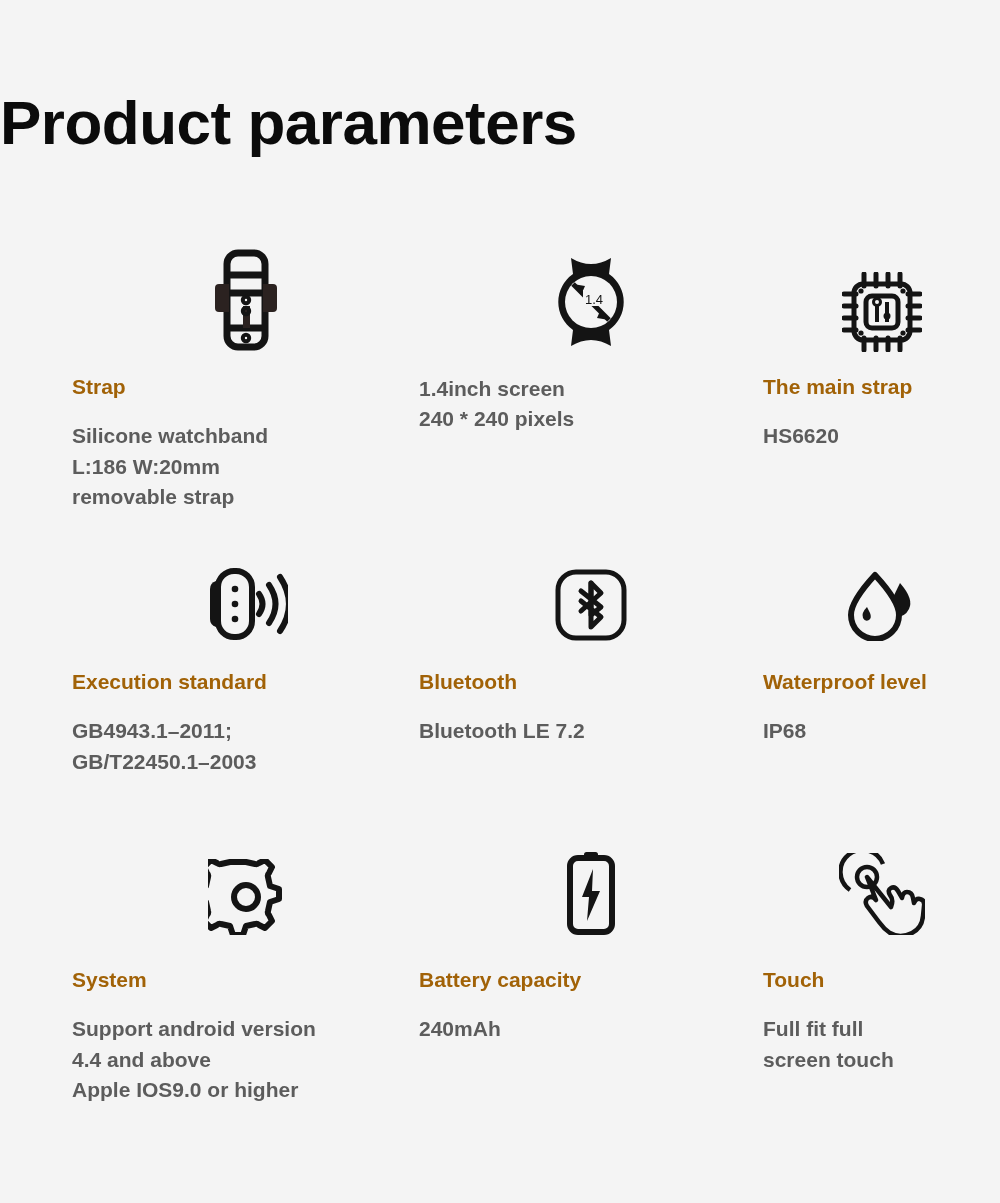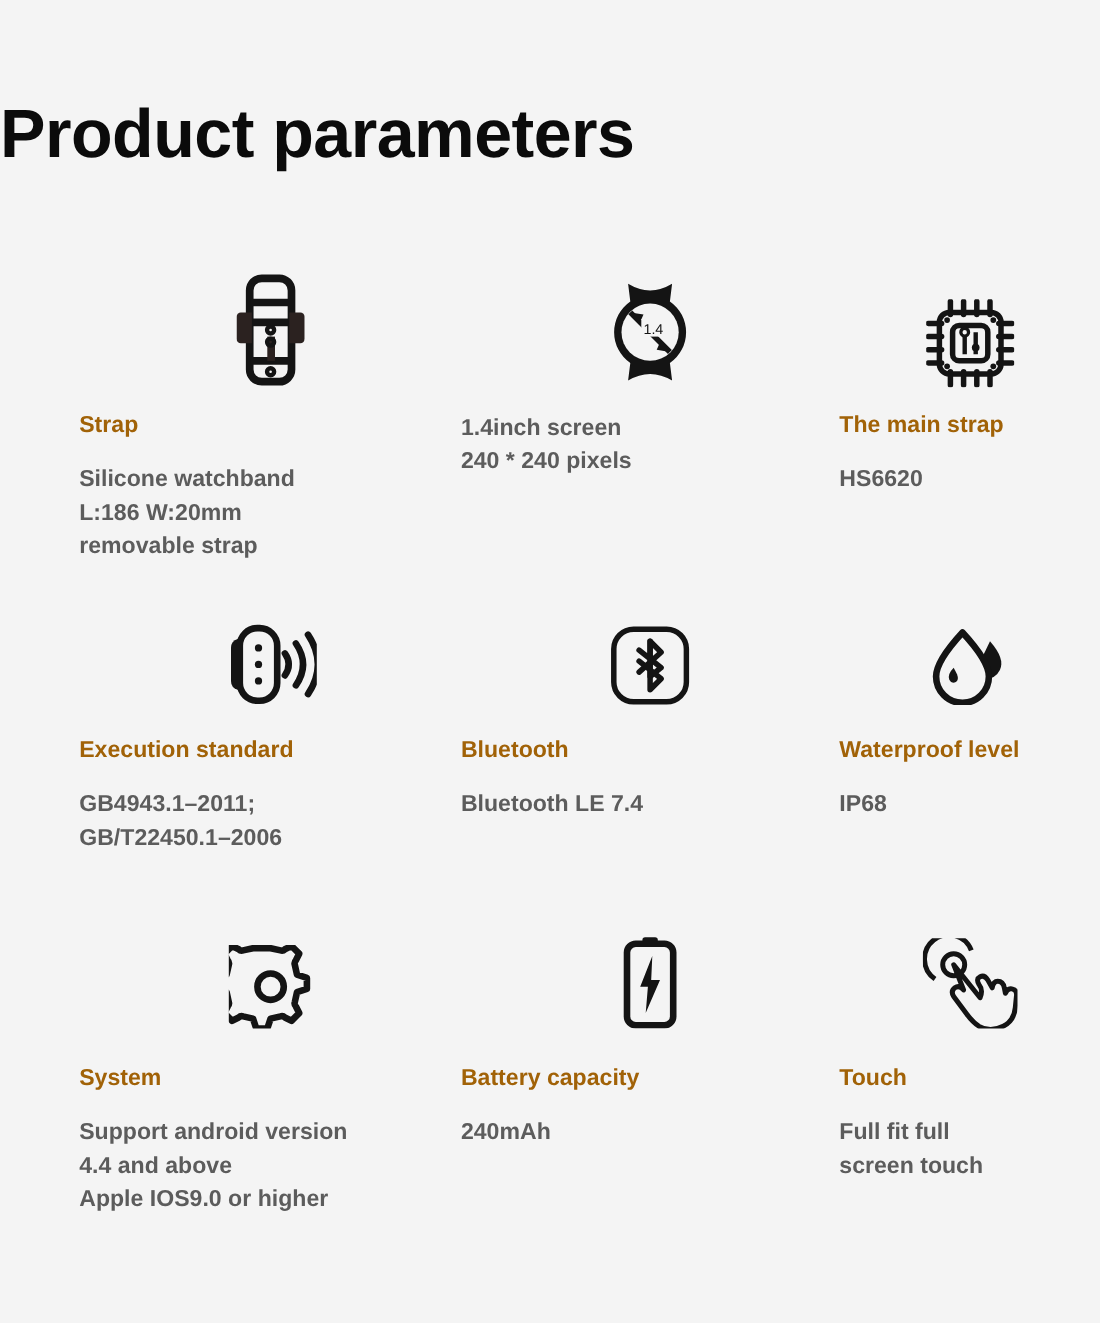--- a/index.html
+++ b/index.html
@@ -191,35 +191,35 @@
           <g fill="none" stroke="#141414" stroke-width="6" stroke-linecap="round">
             <path d="M55 27 q7 10 0 20"></path>
             <path d="M65 18 q13 19 0 38"></path>
             <path d="M76 10 q18 27 0 54"></path>
           </g>
         </svg>
       </div>
       <div class="cell-title">Execution standard</div>
       <div class="cell-desc">
         <div>GB4943.1–2011;</div>
-        <div>GB/T22450.1–2006</div>
+        <div>GB/T22450.1–2003</div>
       </div>
     </div>
 
     <div class="cell r2">
       <div class="icon-wrap">
         <svg width="72" height="72" viewBox="0 0 72 72">
           <rect x="3" y="3" width="66" height="66" rx="18" fill="none" stroke="#141414" stroke-width="5"></rect>
           <path d="M26 22 L46 38 L36 46 L36 14 L46 24 L26 42" fill="none" stroke="#141414" stroke-width="5" stroke-linejoin="round" stroke-linecap="round"></path>
           <path d="M36 14 L36 58 L46 48 L26 32" fill="none" stroke="#141414" stroke-width="5" stroke-linejoin="round" stroke-linecap="round"></path>
         </svg>
       </div>
       <div class="cell-title">Bluetooth</div>
       <div class="cell-desc">
-        <div>Bluetooth LE 7.4</div>
+        <div>Bluetooth LE 7.2</div>
       </div>
     </div>
 
     <div class="cell r2">
       <div class="icon-wrap">
         <svg width="70" height="72" viewBox="0 0 70 72">
           <path d="M53 14 q14 16 9 26 q-4 8 -13 8 q-6 0 -10 -5 z" fill="#141414"></path>
           <path d="M28 6 q24 26 24 40 a24 24 0 0 1 -48 0 q0 -14 24 -40 z" fill="#f4f4f4" stroke="#141414" stroke-width="6" stroke-linejoin="round"></path>
           <path d="M20 38 q-6 6 -4 11 q2 4 6 2 q3 -2 1 -7 z" fill="#141414"></path>
         </svg>

